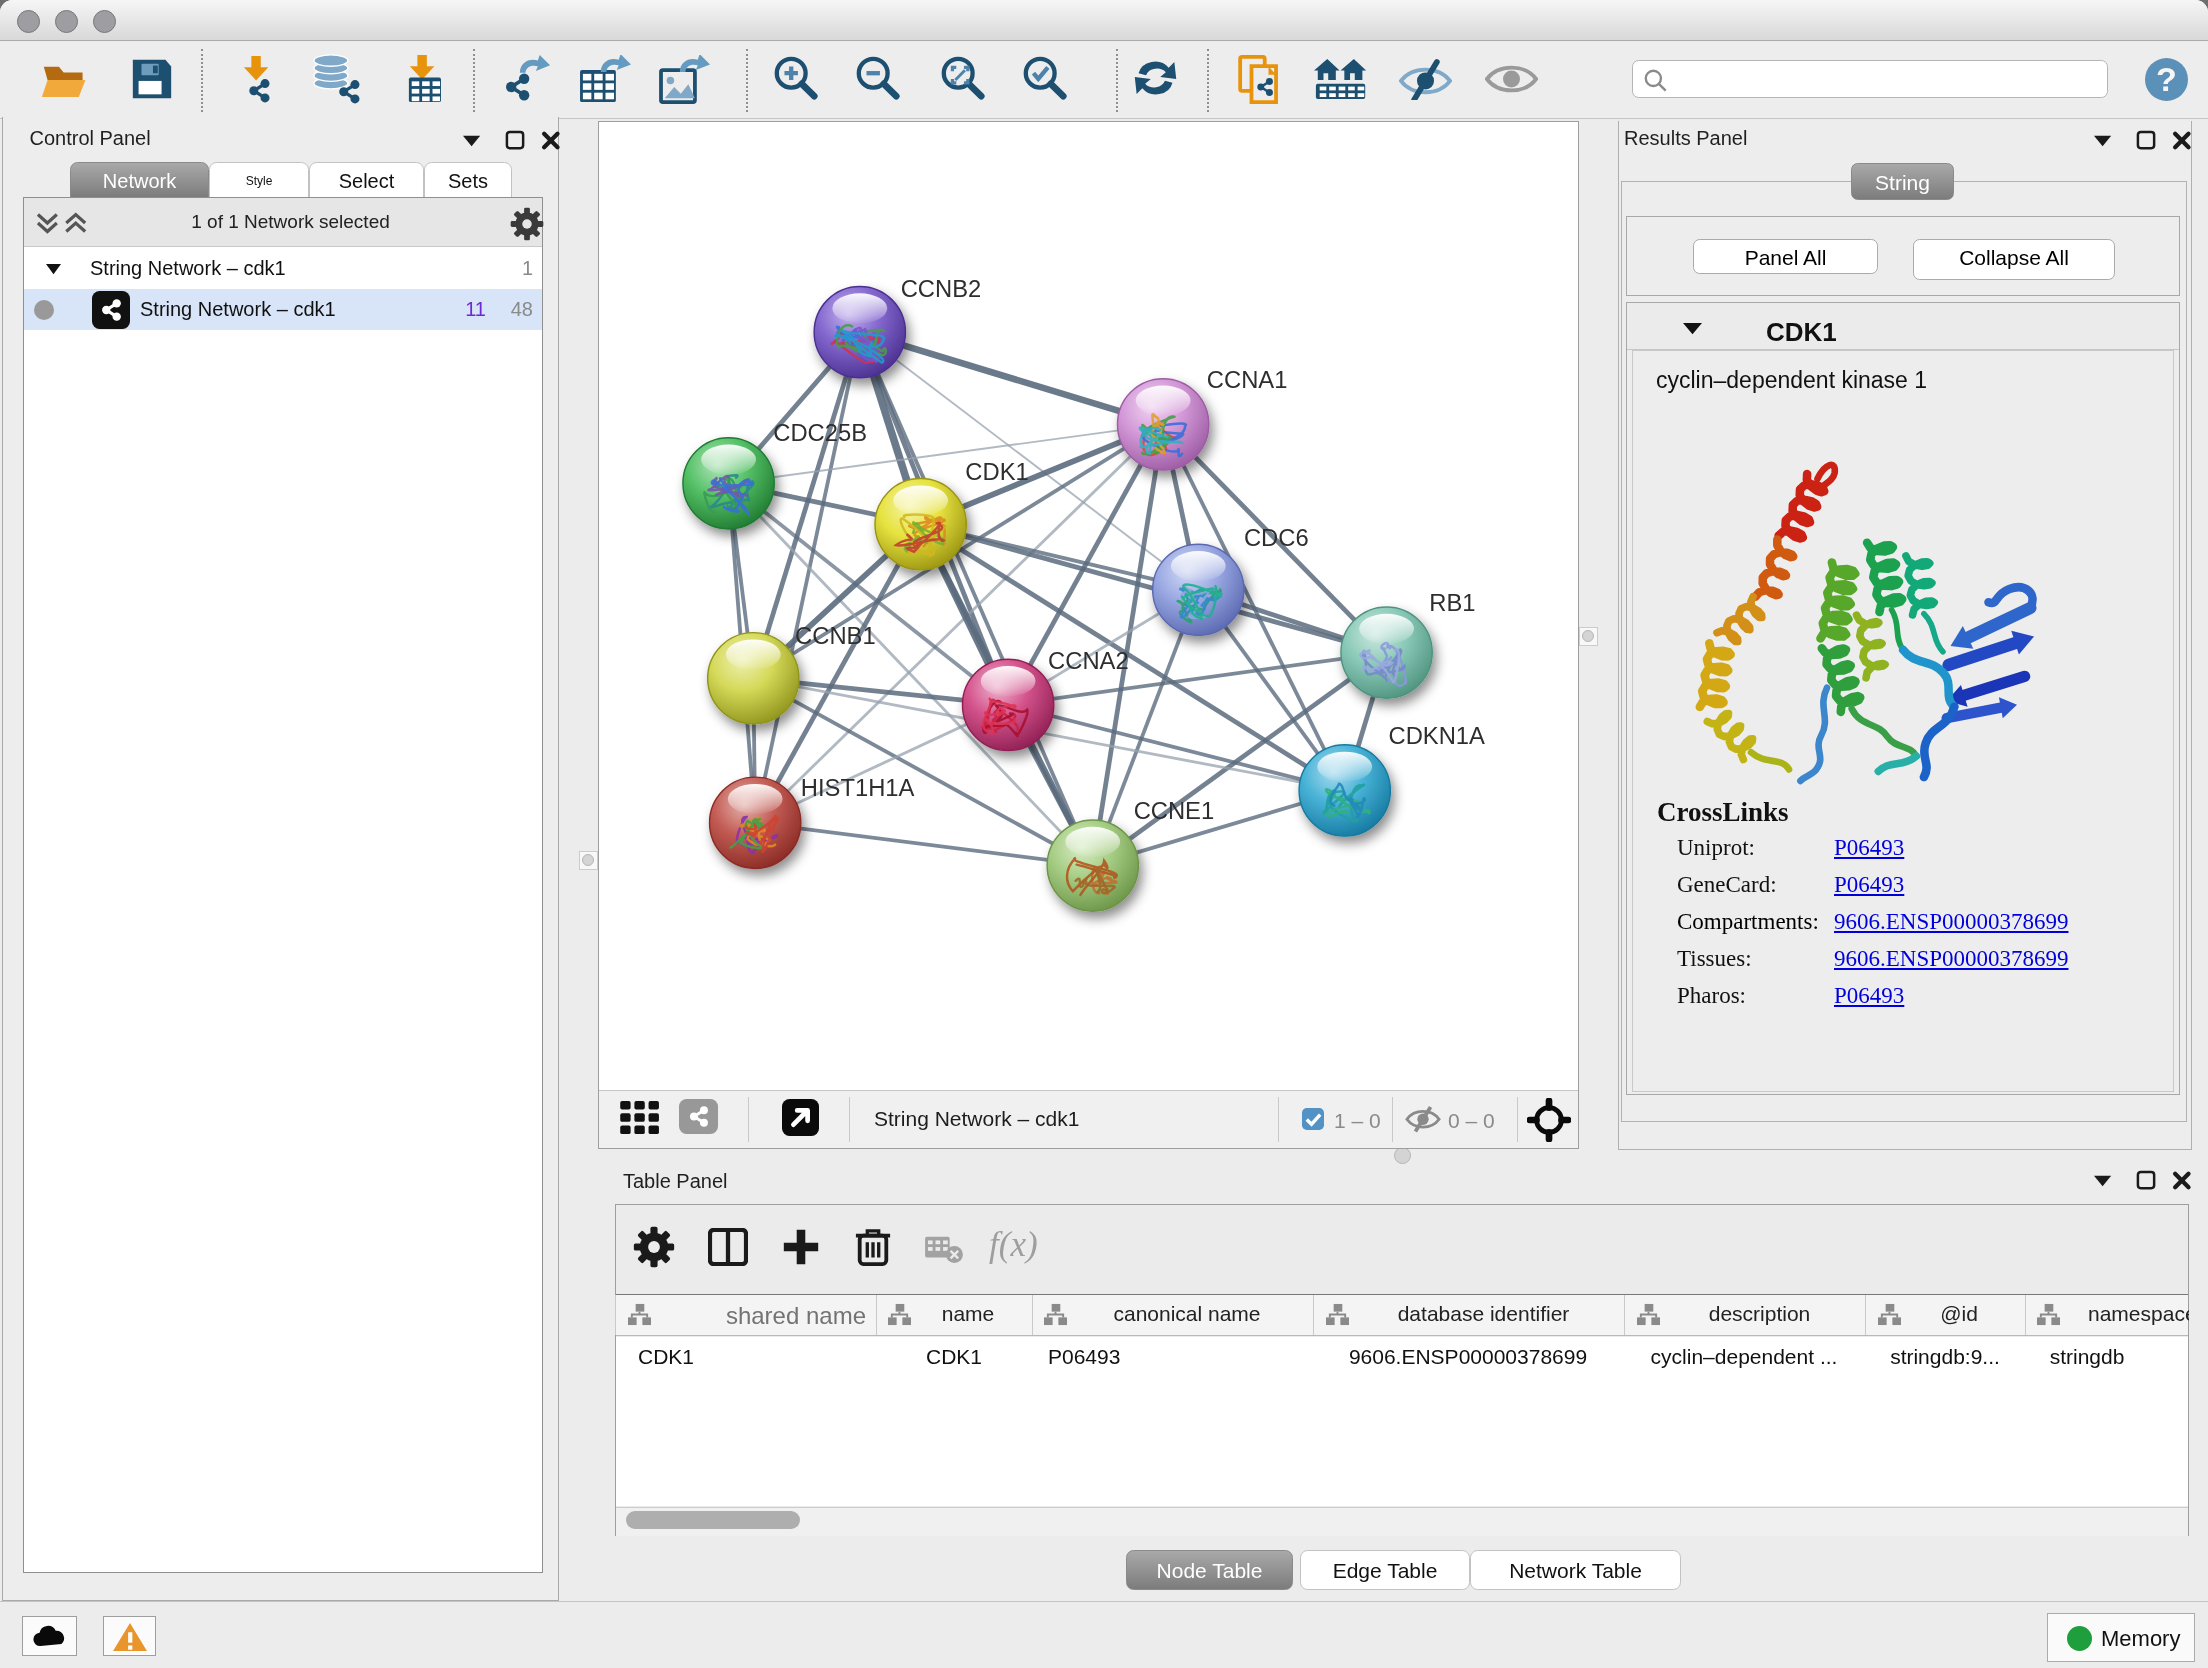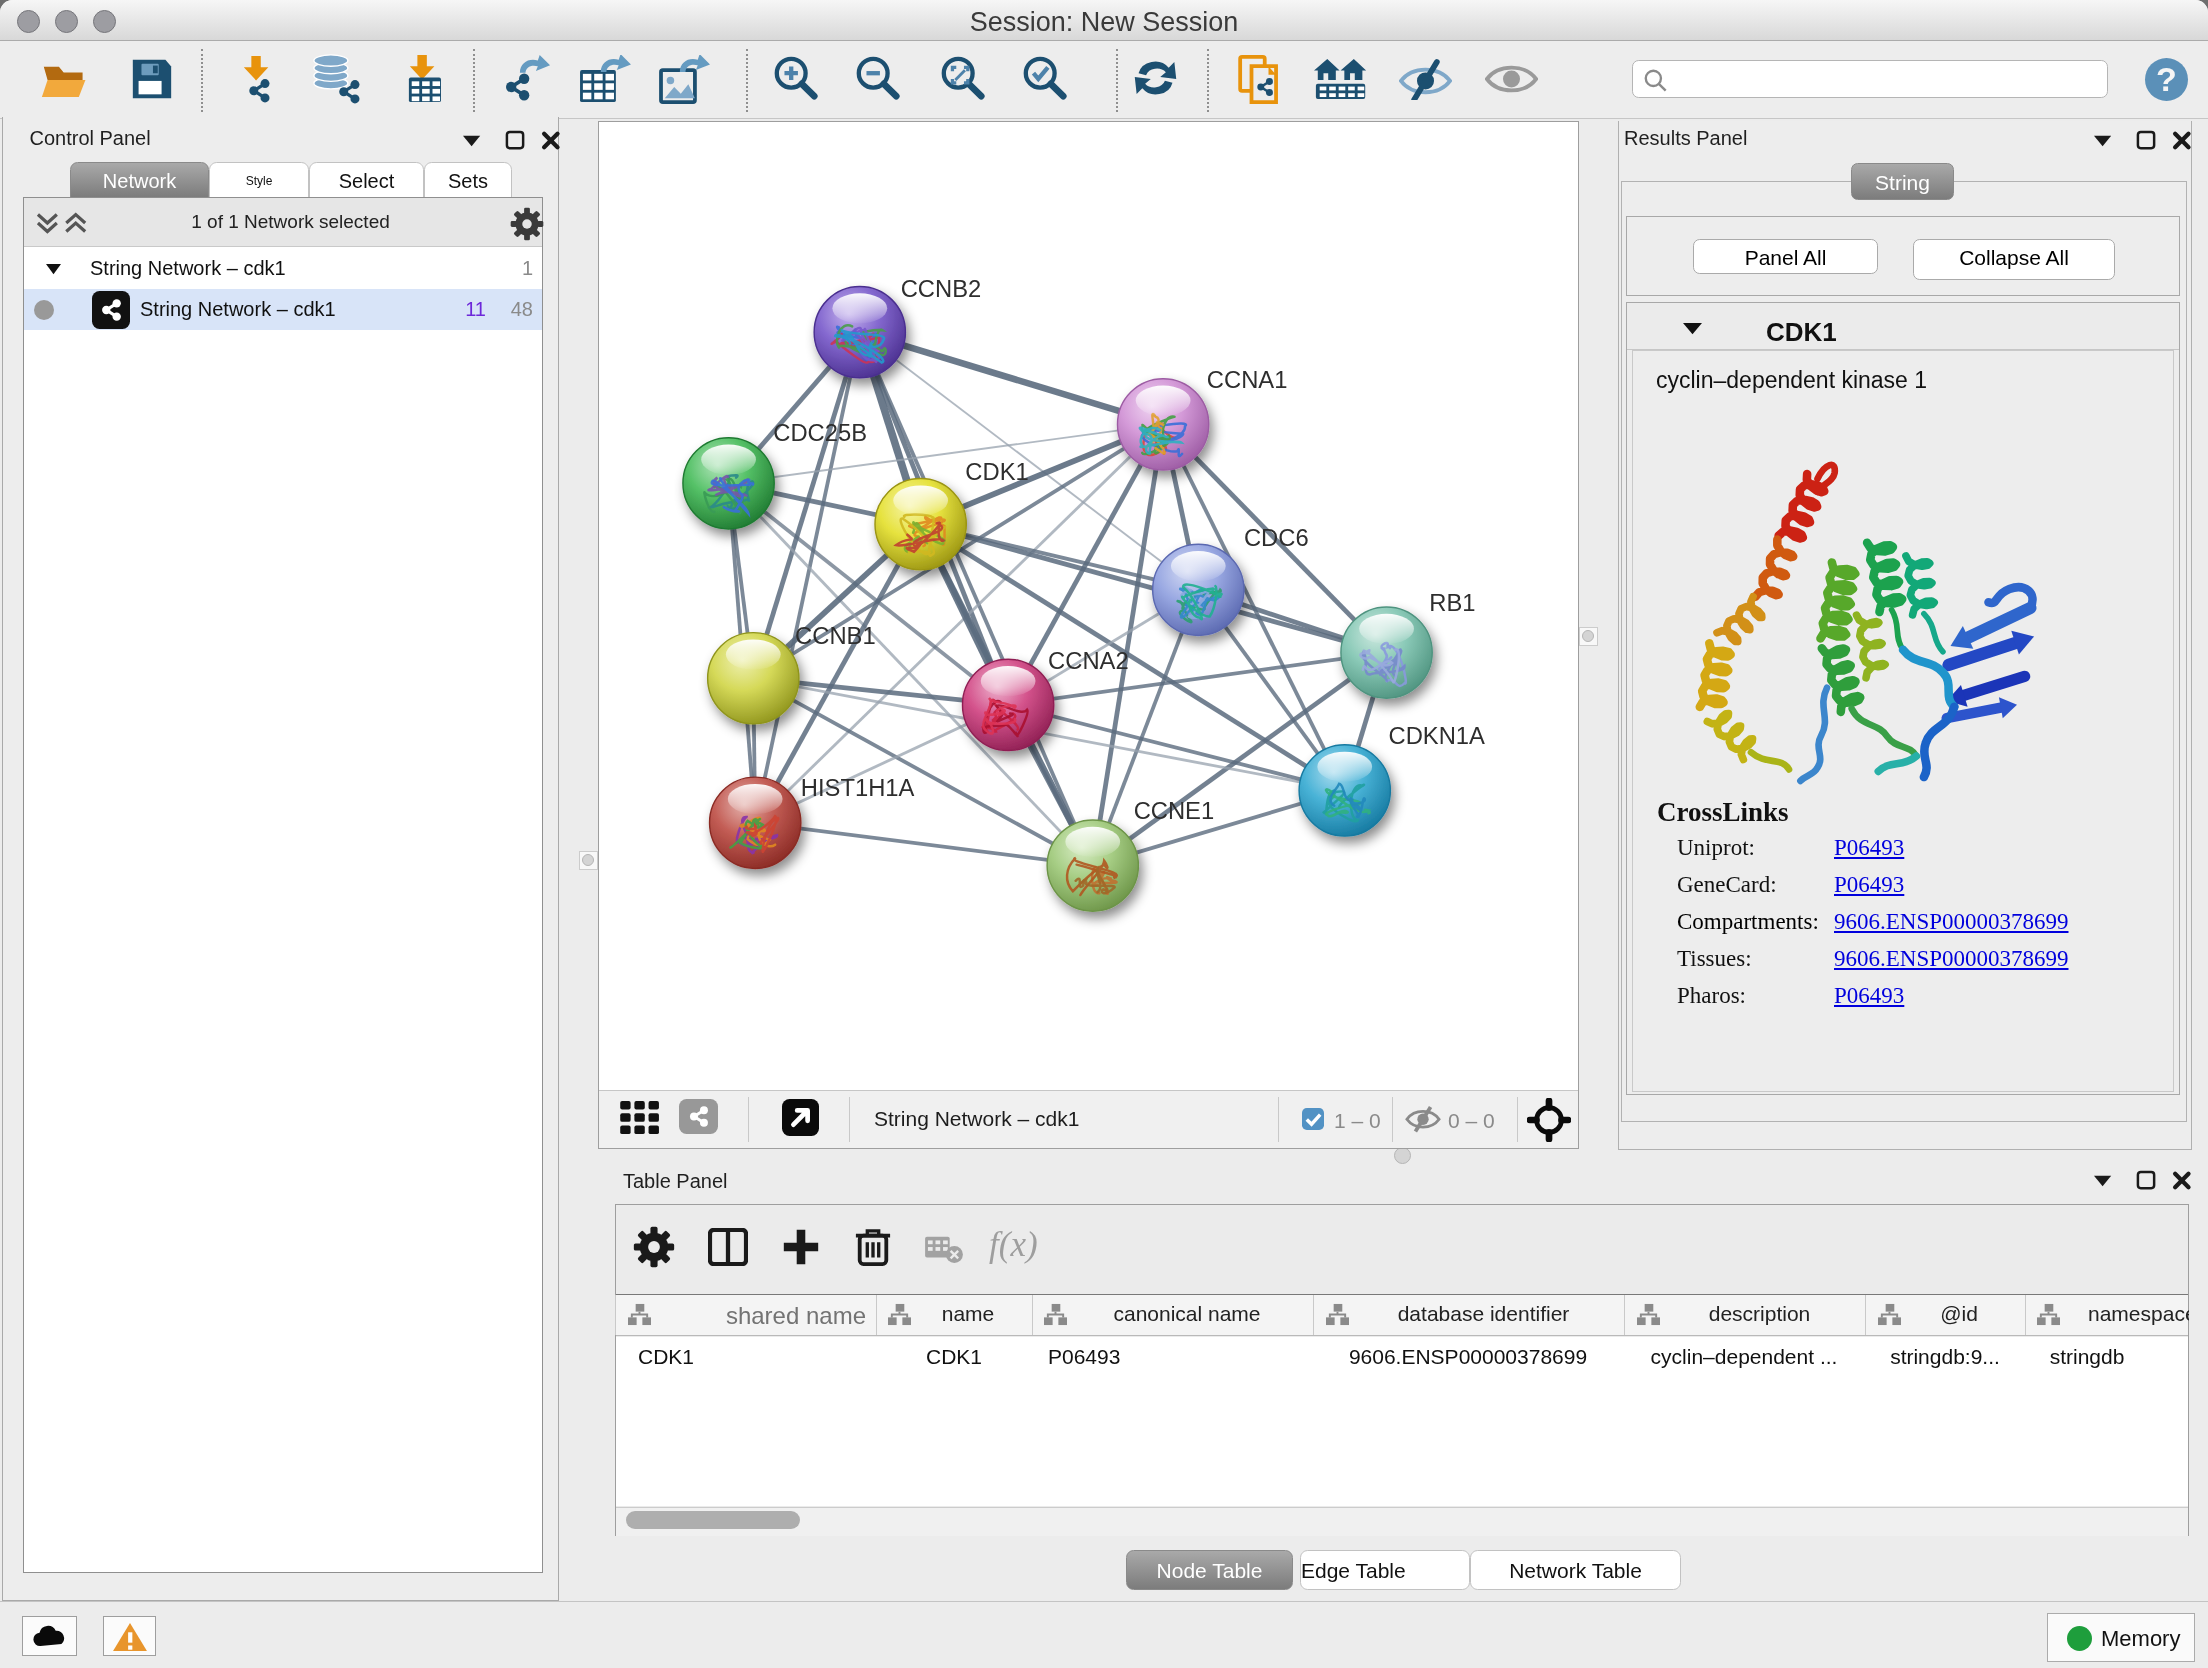--- a/index.html
+++ b/index.html
@@ -1,18 +1,17 @@
 <!DOCTYPE html>
 <html style="font-size:15px"><head><meta charset="utf-8"><style>*{margin:0;padding:0;box-sizing:border-box}body{font-family:"Liberation Sans",sans-serif;background:#6e6e6e}#win{position:relative;width:2208px;height:1668px;background:#ececec;overflow:hidden;border-radius:12.4px 12.4px 0 0}.abs{position:absolute}.ptitle{font-size:20px;color:#1f1f1f}.tabsel{background:linear-gradient(#a9a9a9,#7c7c7c);color:#fff;border:1px solid #8a8a8a}.tabun{background:#fff;color:#111;border:1px solid #c2c2c2}.btn{background:#fff;border:1px solid #aaa;border-radius:6.7px;text-align:center}a.lk{color:#0000dd;text-decoration:underline}</style></head><body>
 <div id="win">
     <div class="abs" style="left:0;top:0;width:2208px;height:41px;background:linear-gradient(#f6f6f6,#d8d8d8);border-bottom:1px solid #ababab"></div>
     <div class="abs" style="left:17px;top:9.5px;width:23px;height:23px;border-radius:50%;background:#9d9da2;border:1.4px solid #76767b"></div>
     <div class="abs" style="left:55px;top:9.5px;width:23px;height:23px;border-radius:50%;background:#9d9da2;border:1.4px solid #76767b"></div>
     <div class="abs" style="left:93px;top:9.5px;width:23px;height:23px;border-radius:50%;background:#9d9da2;border:1.4px solid #76767b"></div>
-    <div class="abs" style="left:0;top:6.7px;width:2208px;text-align:center;font-size:27px;font-weight:500;color:#3a3a3a">Session: New Session</div>
     <div class="abs" style="left:0;top:41px;width:2208px;height:78px;background:#ededed;border-bottom:1px solid #c6c6c6"></div>
     <div class="abs" style="left:201px;top:49px;width:0;height:63px;border-left:2.9px dotted #8f8f8f"></div>
     <div class="abs" style="left:473px;top:49px;width:0;height:63px;border-left:2.9px dotted #8f8f8f"></div>
     <div class="abs" style="left:746px;top:49px;width:0;height:63px;border-left:2.9px dotted #8f8f8f"></div>
     <div class="abs" style="left:1116px;top:49px;width:0;height:63px;border-left:2.9px dotted #8f8f8f"></div>
     <div class="abs" style="left:1207px;top:49px;width:0;height:63px;border-left:2.9px dotted #8f8f8f"></div>
     <div style="position:absolute;left:40px;top:57px;width:53px;height:46px"><svg width="53" height="46" viewBox="0 0 56 48" style="">
         <path d="M4 10 h16 l5 6 h20 v8 H8 z" fill="#b36a10"></path>
         <path d="M8 24 h40 l-7 18 H2 z" fill="#f2a93c"></path>
       </svg></div>
@@ -661,21 +660,21 @@
     <div class="abs" style="left:764px;top:1345px;width:380px;text-align:center;font-size:21px;color:#111">CDK1</div>
     <div class="abs" style="left:1048px;top:1345px;font-size:21px;color:#111">P06493</div>
     <div class="abs" style="left:1278px;top:1345px;width:380px;text-align:center;font-size:21px;color:#111">9606.ENSP00000378699</div>
     <div class="abs" style="left:1554px;top:1345px;width:380px;text-align:center;font-size:21px;color:#111">cyclin–dependent ...</div>
     <div class="abs" style="left:1755px;top:1345px;width:380px;text-align:center;font-size:21px;color:#111">stringdb:9...</div>
     <div class="abs" style="left:1897px;top:1345px;width:380px;text-align:center;font-size:21px;color:#111">stringdb</div>
     <div class="abs" style="left:616px;top:1377px;width:1572px;height:129px;background:#fff"></div>
     <div class="abs" style="left:616px;top:1507px;width:1572px;height:28.5px;background:#f0f0f0;border-top:1px solid #ccc"></div>
     <div class="abs" style="left:626px;top:1511px;width:174px;height:18px;background:#aeaeae;border-radius:9.5px"></div>
     <div class="abs tabsel" style="left:1126px;top:1550px;width:167px;height:40px;border-radius:7.6px;text-align:center;line-height:40px;font-size:21px">Node Table</div>
-    <div class="abs tabun" style="left:1300px;top:1550px;width:170px;height:40px;border-radius:7.6px;line-height:40px;font-size:21px">Edge Table</div>
+    <div class="abs tabun" style="left:1300px;top:1550px;width:170px;height:40px;border-radius:7.6px;text-align:center;line-height:40px;font-size:21px">Edge Table</div>
     <div class="abs tabun" style="left:1470px;top:1550px;width:211px;height:40px;border-radius:7.6px;text-align:center;line-height:40px;font-size:21px">Network Table</div>
     <div class="abs" style="left:0;top:1601px;width:2208px;height:0;border-top:1px solid #c4c4c4"></div>
     <div class="abs" style="left:22px;top:1616px;width:55px;height:40px;background:#fbfbfb;border:1.4px solid #9e9e9e">
       <svg width="38" height="27" viewBox="0 0 40 28" style="position:absolute;left:7.6px;top:5.7px">
         <path d="M10 24 a7 7 0 0 1 -1 -14 a9 9 0 0 1 17 -2 a8 8 0 0 1 6 14 z" fill="#0a0a0a"></path>
       </svg>
     </div>
     <div class="abs" style="left:103px;top:1616px;width:53px;height:40px;background:#fbfbfb;border:1.4px solid #9e9e9e">
       <svg width="38" height="32" viewBox="0 0 40 34" style="position:absolute;left:6.7px;top:3.8px">
         <path d="M20 2 L38 32 H2 z" fill="#e8952c"></path>

